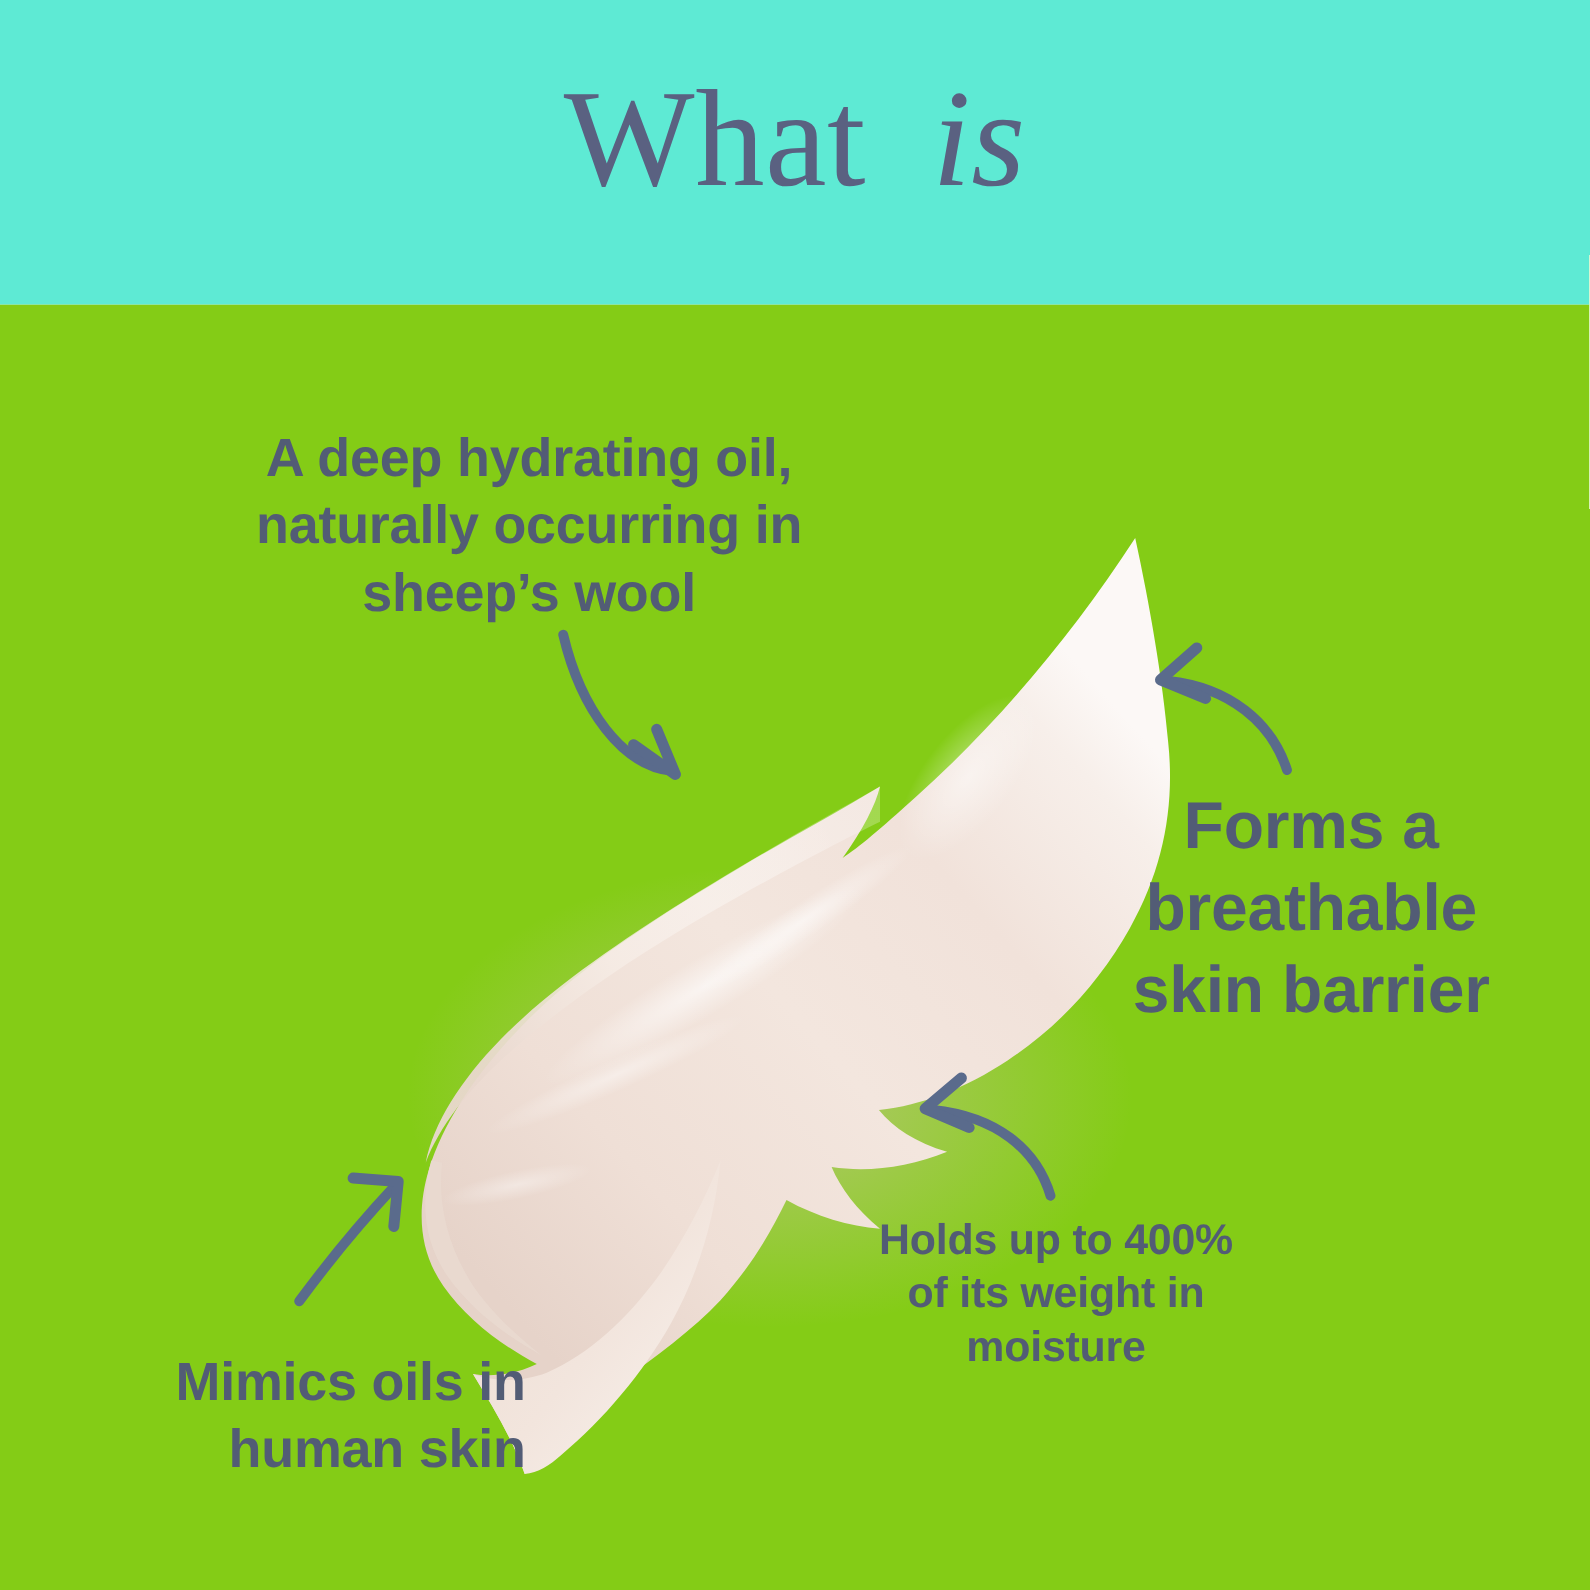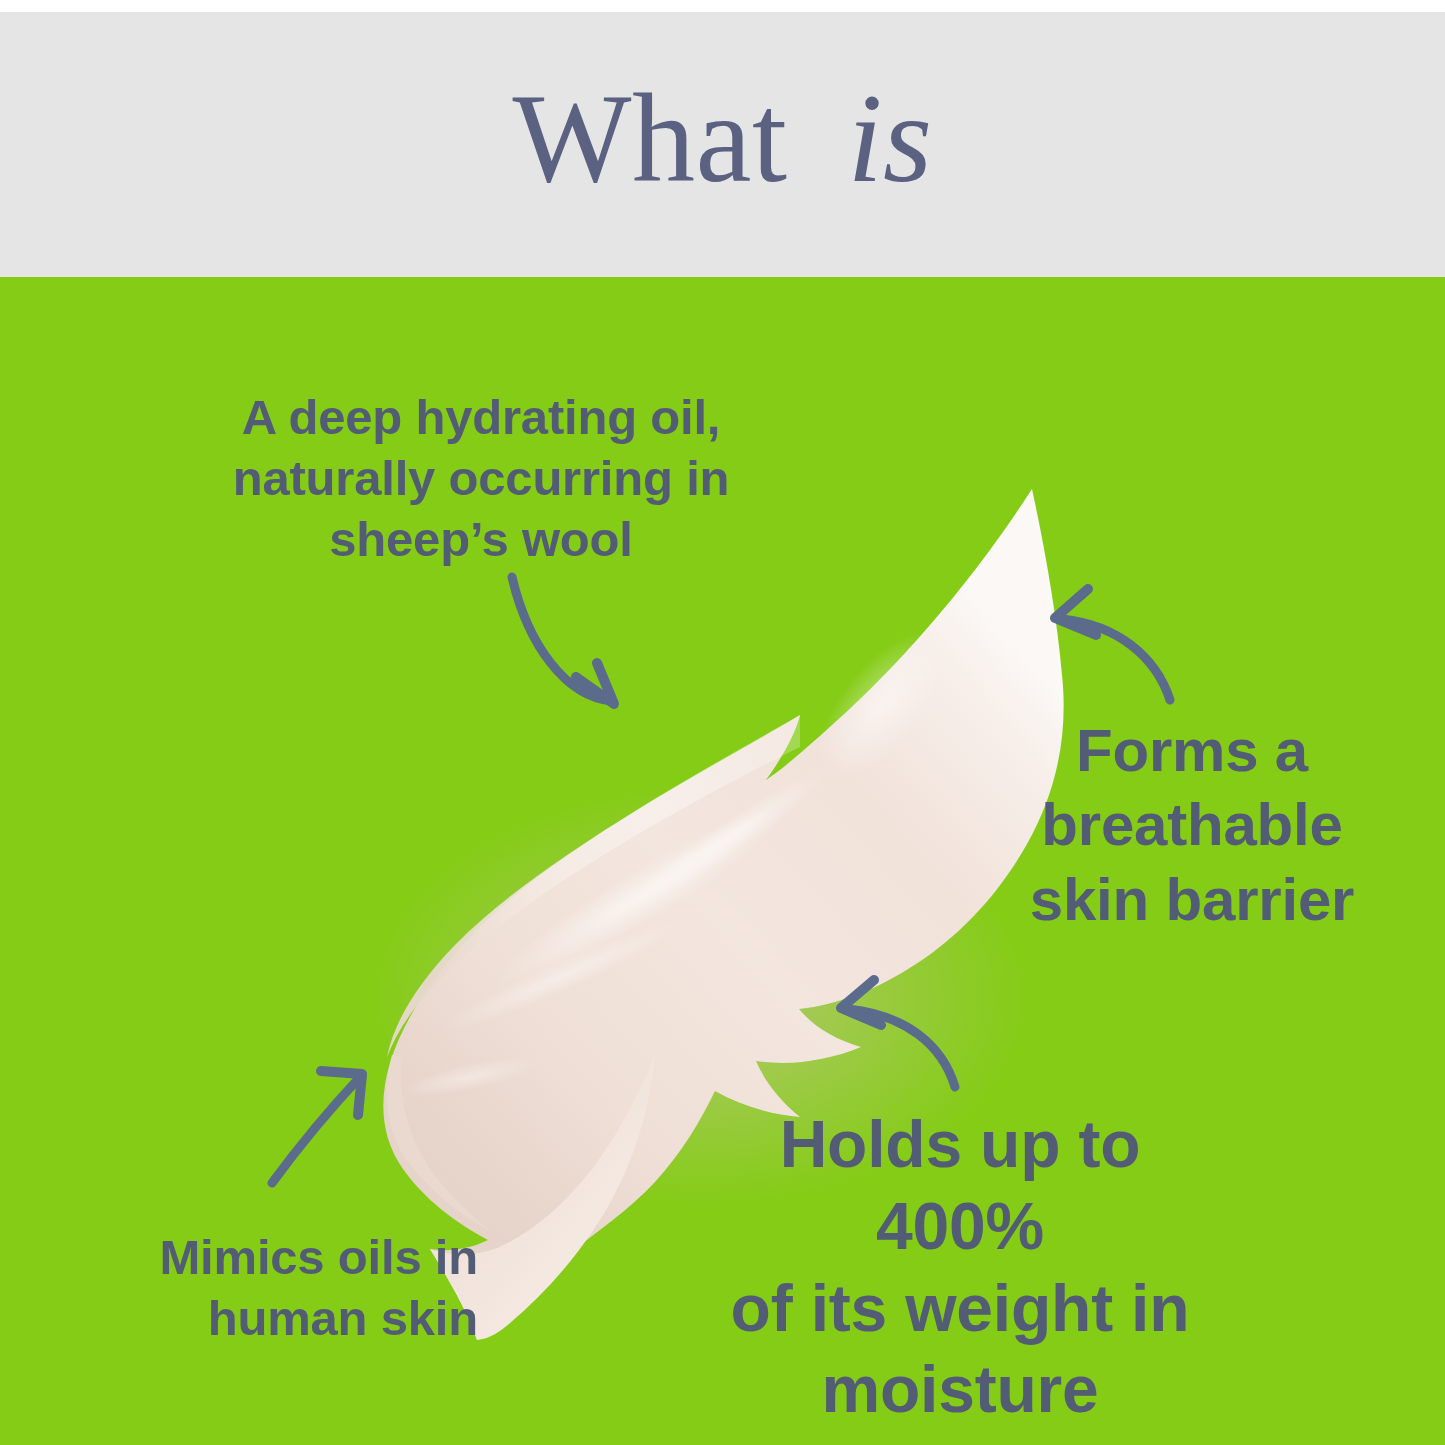--- a/index.html
+++ b/index.html
@@ -14,24 +14,24 @@
     height: 1445px;
     background: #ffffff;
     overflow: hidden;
     font-family: "Liberation Sans", sans-serif;
   }
 
   
   .header-band {
     position: absolute;
     left: 0;
-    top: 12px;
+    top: 0;
     width: 1445px;
     height: 277px;
-    background: #e5e5e5;
+    background: #5eead4;
   }
   .page-title {
     position: absolute;
     left: 0;
     top: 0;
     width: 1445px;
     height: 277px;
     display: flex;
     align-items: center;
     justify-content: center;
@@ -64,21 +64,21 @@
     position: absolute;
     color: #525C75;
     font-family: "Liberation Sans", sans-serif;
     font-weight: bold;
     line-height: 1.24;
     white-space: pre-line;
     letter-spacing: -0.2px;
   }
   .callout-top-left   { left: 196px;  top: 110px;  width: 570px; text-align: center; font-size: 49px; }
   .callout-right      { left: 1024px; top: 437px;  width: 336px; text-align: center; font-size: 60px; }
-  .callout-bot-right  { left: 706px;  top: 827px;  width: 508px; text-align: center; font-size: 66px; }
+  .callout-bot-right  { left: 706px;  top: 827px;  width: 508px; text-align: center; font-size: 39px; }
   .callout-bot-left   { left: 78px;   top: 950px;  width: 400px; text-align: right; font-size: 49px; }
 
   
   .art-layer {
     position: absolute;
     left: 0;
     top: 0;
     width: 1445px;
     height: 1168px;
     pointer-events: none;

